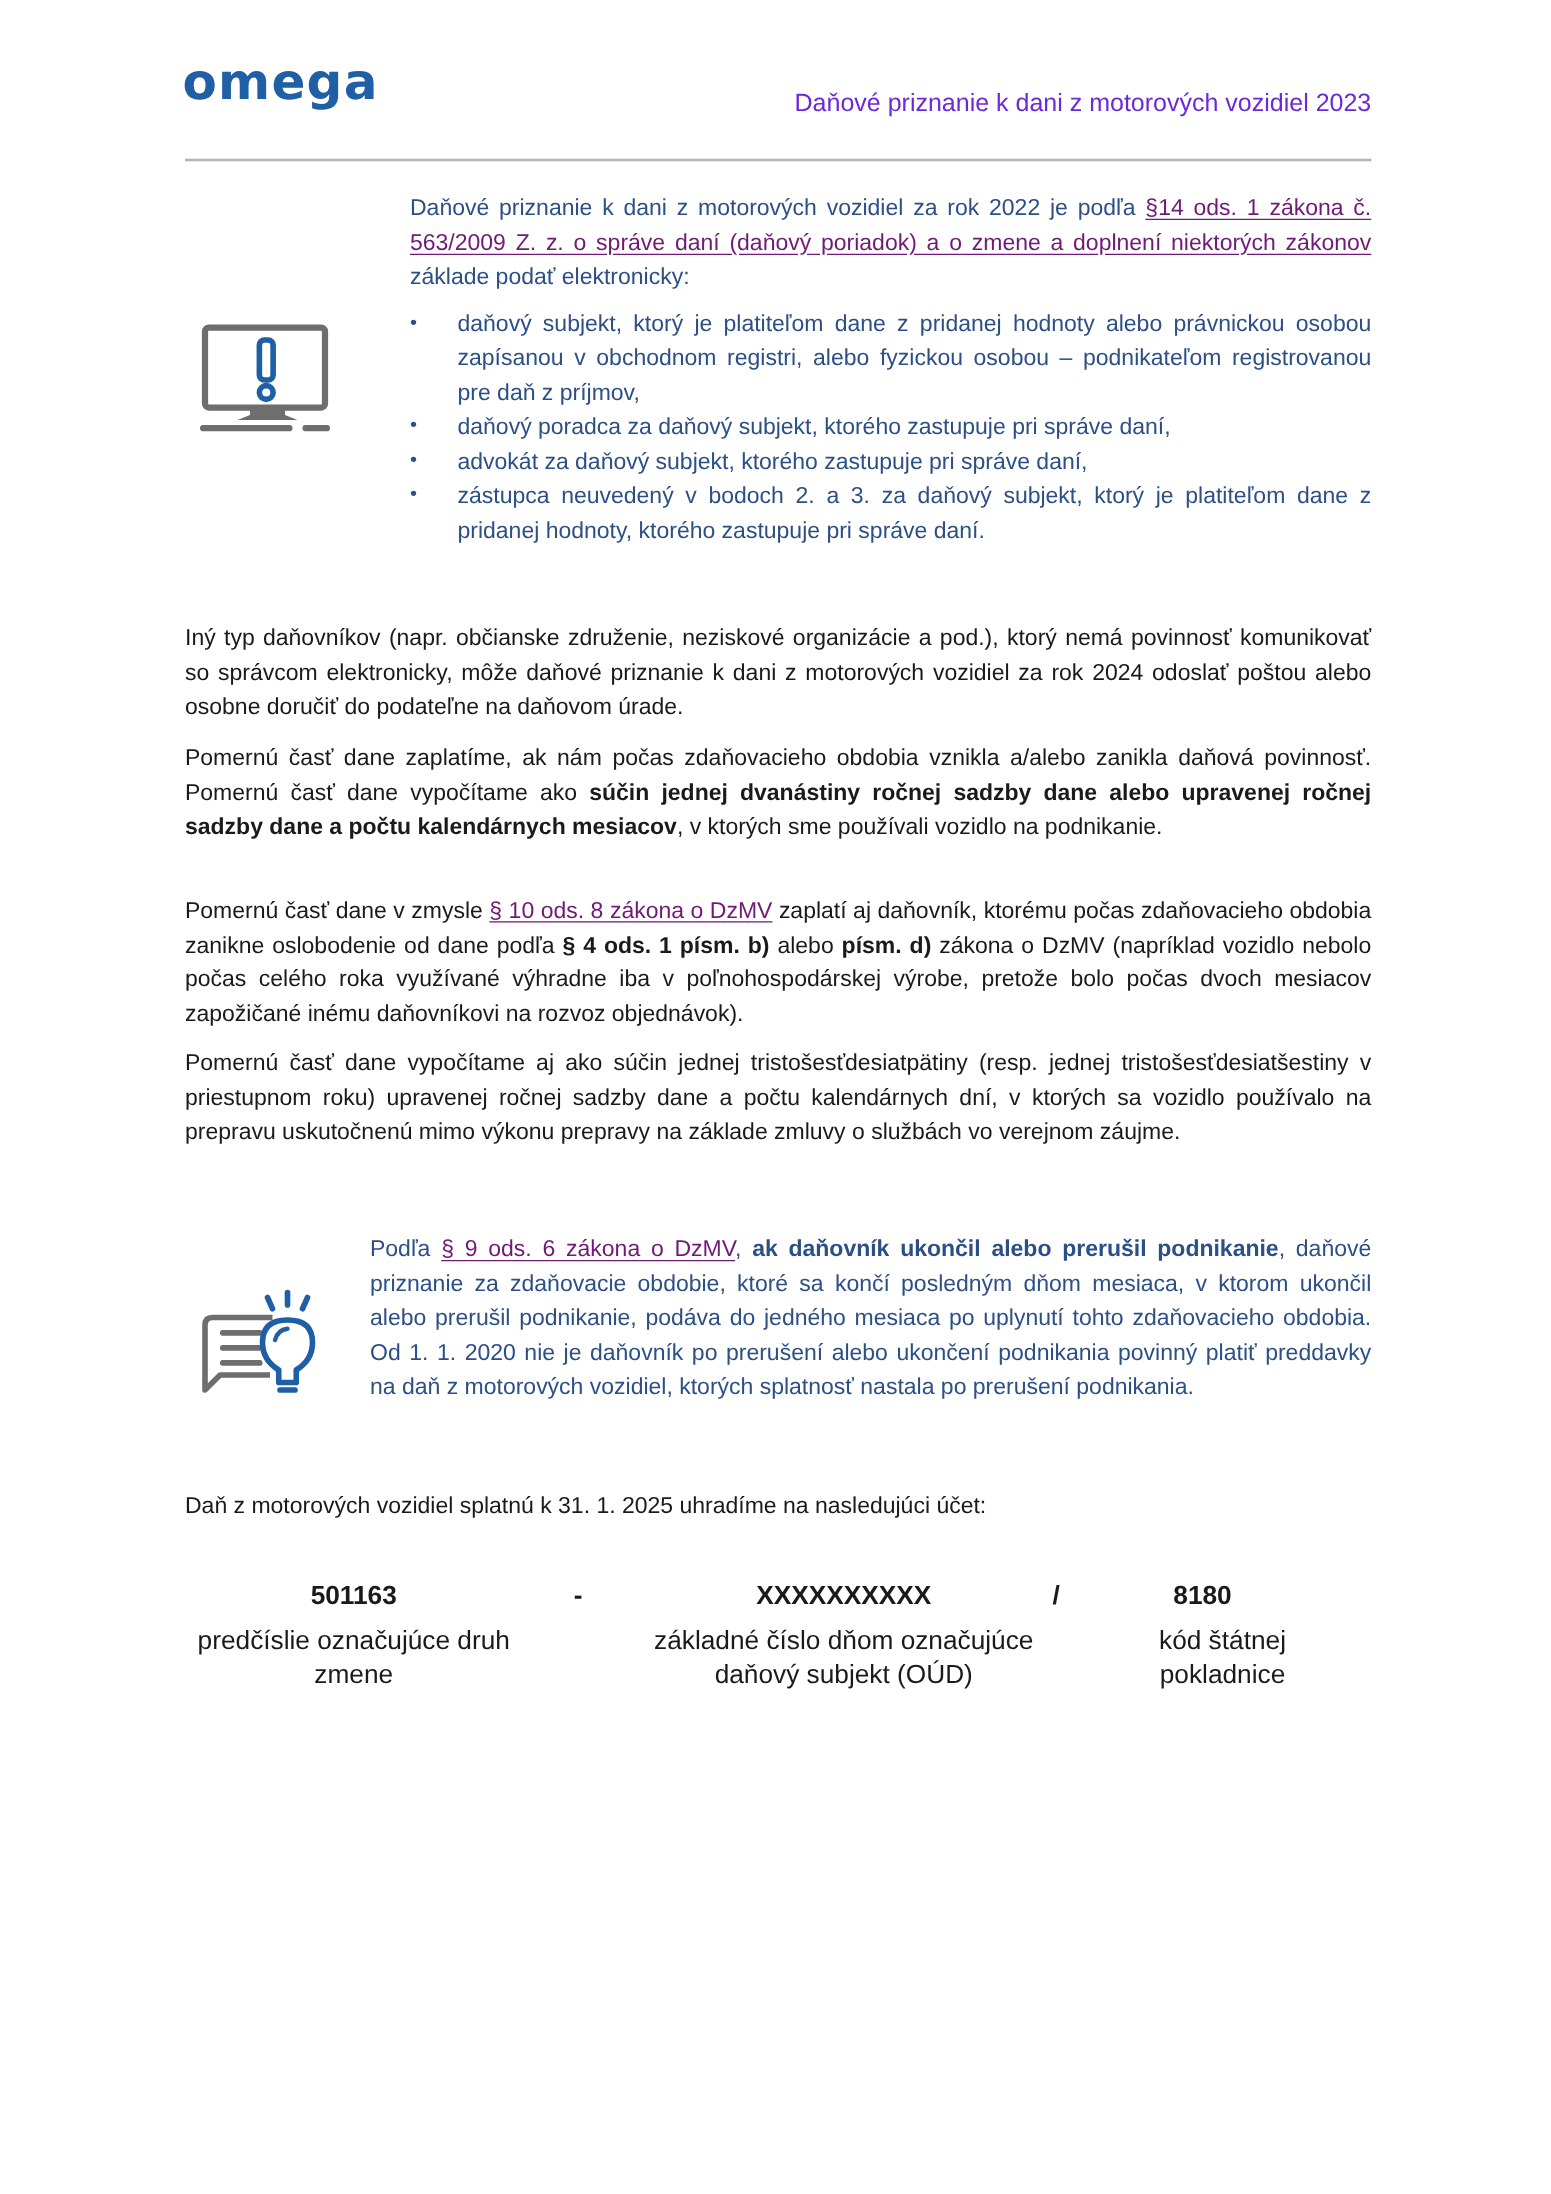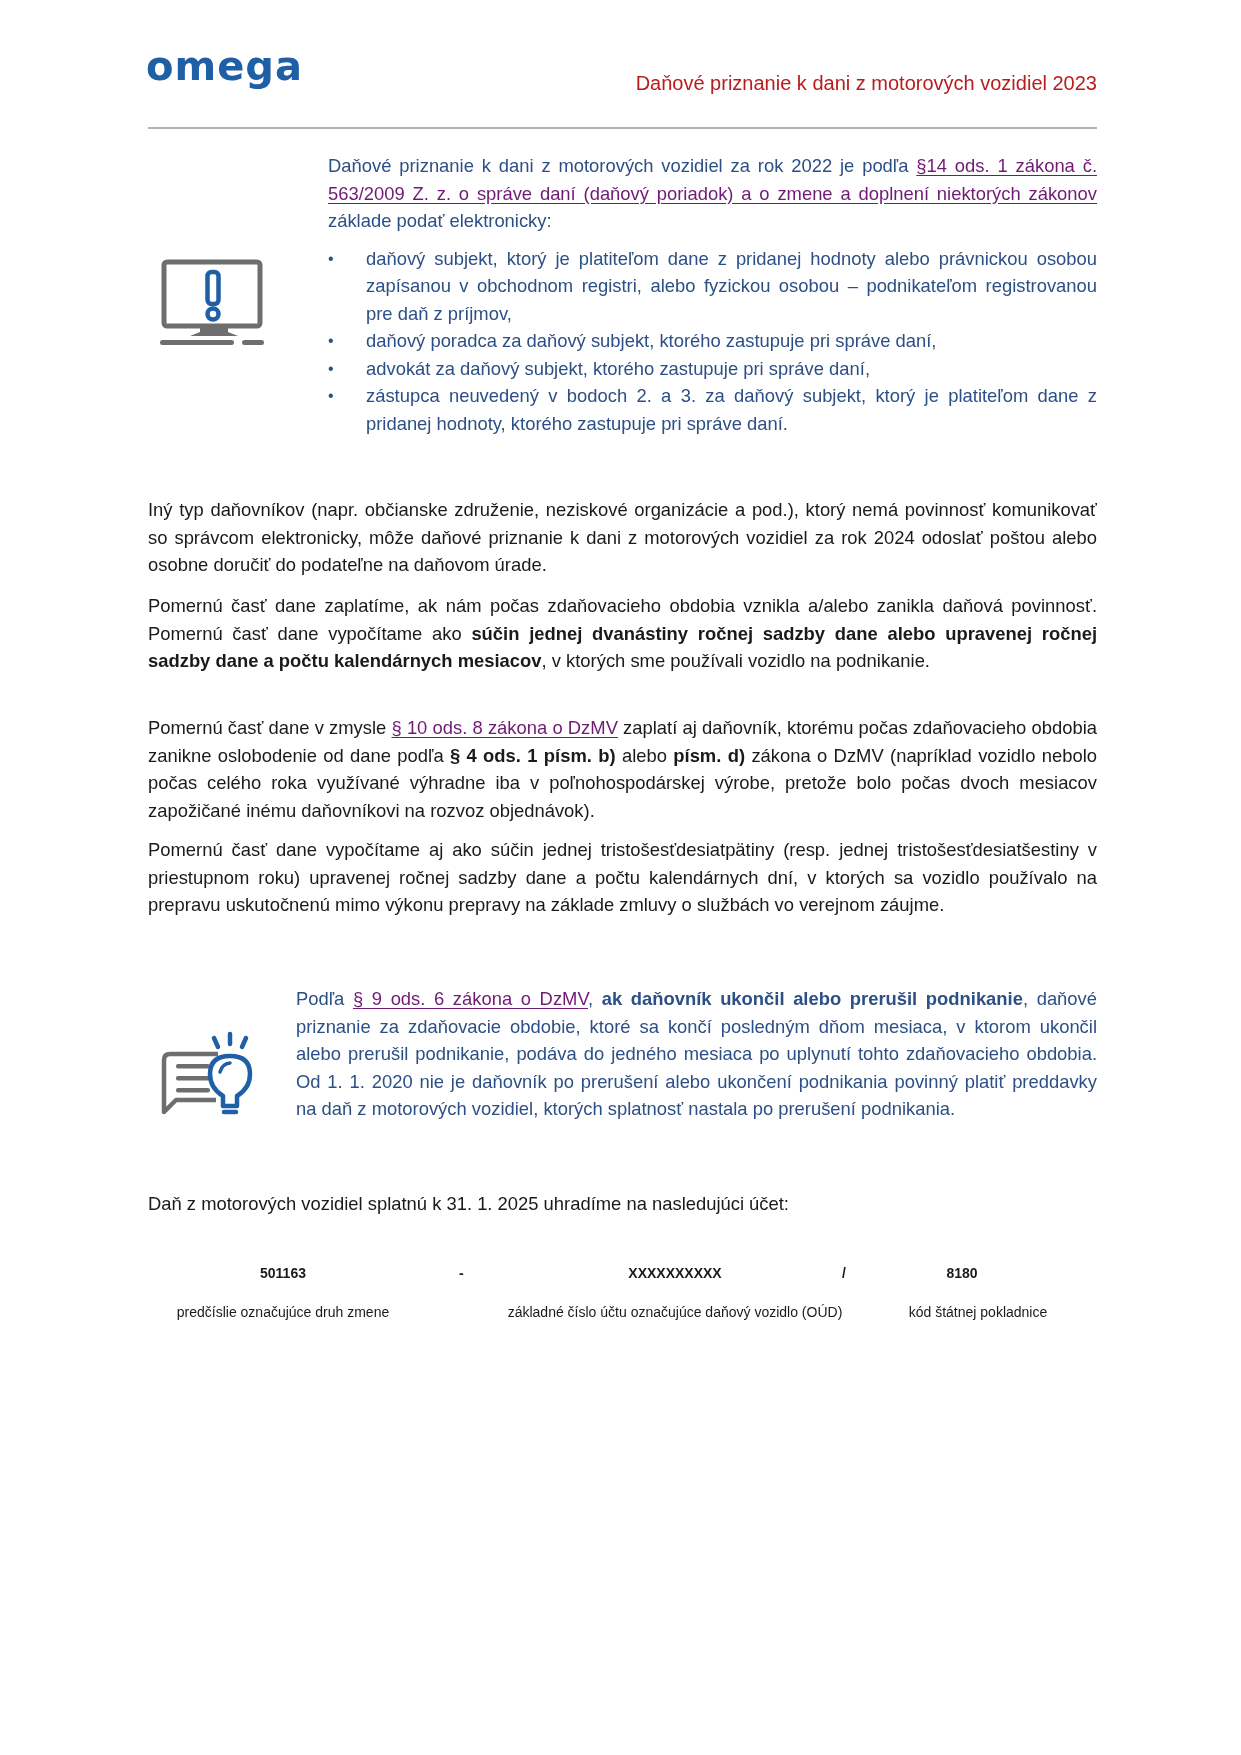--- a/index.html
+++ b/index.html
@@ -3,21 +3,21 @@
   <meta charset="utf-8">
   <style>
     html, body { margin: 0; padding: 0; background: #ffffff; }
     body { width: 1241px; height: 1755px; position: relative; overflow: hidden;
            font-family: "DejaVu Sans Condensed", "Liberation Sans Narrow", "Liberation Sans", sans-serif; color: #1a1a1a; }
     .page { position: absolute; left: 0; top: 0; width: 1241px; height: 1256px; }
 
     .logo { position: absolute; left: 146px; top: 46px; font-family: "DejaVu Sans", sans-serif;
             font-size: 40px; font-weight: bold; color: #1f5fa6; letter-spacing: 1px; line-height: 1; }
     .header-title { position: absolute; right: 144px; top: 72px; font-family: "Liberation Sans", sans-serif;
-                    font-size: 20px; color: #b91c1c; }
+                    font-size: 20px; color: #6d28d9; }
     .header-rule { position: absolute; left: 148px; top: 127px; width: 949px; height: 0; border-top: 2px solid #b4b4b4; }
 
     .txt { font-family: "Liberation Sans", sans-serif; font-size: 18.4px; line-height: 27.5px; text-align: justify; }
     .blue { color: #2c4f86; }
     a.lnk { color: #701a75; text-decoration: underline; text-underline-offset: 3px; }
     b, .b { font-weight: bold; }
 
     .notice-icon { position: absolute; left: 160px; top: 258px; width: 108px; height: 90px; }
     .notice-text { position: absolute; left: 328px; top: 152px; width: 769px; }
     .notice-list { margin: 10px 0 0 0; padding: 0; list-style: none; }
@@ -29,21 +29,21 @@
     .p2 { top: 592px; }
     .p3 { top: 714px; }
     .p4 { top: 836px; }
 
     .tip-icon { position: absolute; left: 160px; top: 1030px; width: 108px; height: 90px; }
     .tip-text { position: absolute; left: 296px; top: 985px; width: 801px; }
 
     .due-line { position: absolute; left: 148px; top: 1190px; width: 949px; }
 
     .acct { position: absolute; left: 148px; top: 1265px; width: 949px; height: 100px;
-            font-family: "Liberation Sans", sans-serif; font-size: 14px; }
+            font-family: "Liberation Sans", sans-serif; font-size: 21px; }
     .acct .val { position: absolute; top: 0; font-weight: bold; text-align: center; }
     .acct .lbl { position: absolute; top: 34px; text-align: center; line-height: 27px; }
     .acct .sep { position: absolute; top: 0; font-weight: bold; }
   </style>
 </head>
 <body>
 
 <div class="page">
 
   <div class="logo">omega</div>
@@ -102,21 +102,21 @@
 
   <div class="due-line txt">Daň z motorových vozidiel splatnú k 31. 1. 2025 uhradíme na nasledujúci účet:</div>
 
   <div class="acct">
     <div class="val" style="left:0; width:270px;">501163</div>
     <div class="lbl" style="left:0; width:270px;">predčíslie označujúce druh zmene</div>
 
     <div class="sep" style="left:311px;">-</div>
 
     <div class="val" style="left:352px; width:350px;">XXXXXXXXXX</div>
-    <div class="lbl" style="left:352px; width:350px;">základné číslo účtu označujúce daňový vozidlo (OÚD)</div>
+    <div class="lbl" style="left:352px; width:350px;">základné číslo dňom označujúce daňový subjekt (OÚD)</div>
 
     <div class="sep" style="left:694px;">/</div>
 
     <div class="val" style="left:724px; width:180px;">8180</div>
     <div class="lbl" style="left:760px; width:140px;">kód štátnej pokladnice</div>
   </div>
 
 </div>
 
 </body></html>

